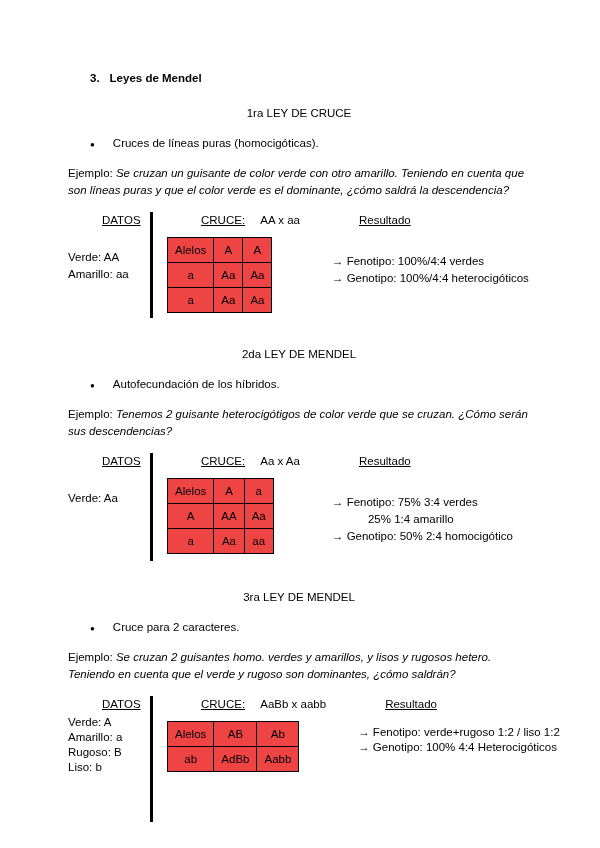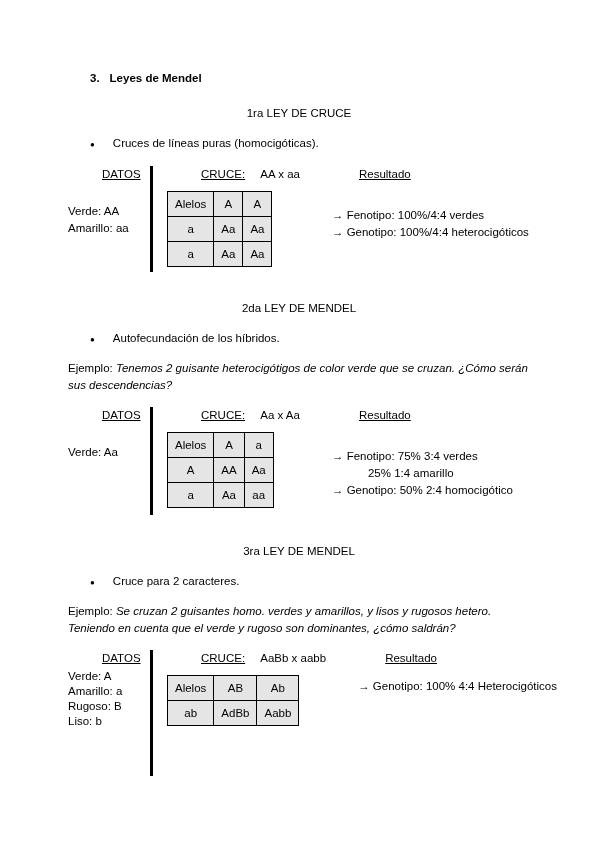--- a/index.html
+++ b/index.html
@@ -48,21 +48,21 @@
 
   .divider { width: 3px; background: #000000; flex: none; }
   .section-1 .divider { height: 106px; }
   .section-2 .divider { height: 108px; }
   .section-3 .divider { height: 126px; }
 
   .cruce-col { margin-left: 14px; flex: none; }
   .cruce-head { white-space: nowrap; }
   .cruce-head .cruce-value { margin-left: 12px; }
 
-  table.punnett { border-collapse: collapse; margin-top: 8px; background: #e5e5e5; }
+  table.punnett { border-collapse: collapse; margin-top: 8px; background: #ef4444; }
   .punnett td {
     border: 1px solid #000000;
     text-align: center;
     height: 25px;
     padding: 0 7px;
     min-width: 27px;
     line-height: 13px;
   }
   .punnett td:first-child { min-width: 46px; }
 
@@ -86,20 +86,24 @@
   </div>
 
   <section class="section section-1">
     <div class="section-title">1ra LEY DE CRUCE</div>
 
     <div class="bullet-item">
       <span class="bullet-dot"></span>
       <span>Cruces de líneas puras (homocigóticas).</span>
     </div>
 
+    <p class="example">
+      <span class="ex-label">Ejemplo:</span>
+      <span class="ex-text">Se cruzan un guisante de color verde con otro amarillo. Teniendo en cuenta que son líneas puras y que el color verde es el dominante, ¿cómo saldrá la descendencia?</span>
+    </p>
 
     <div class="work-area">
       <div class="datos-col">
         <div class="underline">DATOS</div>
         <div class="datos-lines">
           <div>Verde: AA</div>
           <div>Amarillo: aa</div>
         </div>
       </div>
       <div class="divider"></div>
@@ -235,19 +239,20 @@
               <td>ab</td>
               <td>AdBb</td>
               <td>Aabb</td>
             </tr>
           </tbody>
         </table>
       </div>
       <div class="result-col">
         <div class="result-head underline">Resultado</div>
         <div class="result-lines">
+          <div class="result-line">→ Fenotipo: verde+rugoso 1:2 / liso 1:2</div>
           <div class="result-line">→ Genotipo: 100% 4:4 Heterocigóticos</div>
         </div>
       </div>
     </div>
   </section>
 
 </div>
 
 </body></html>

